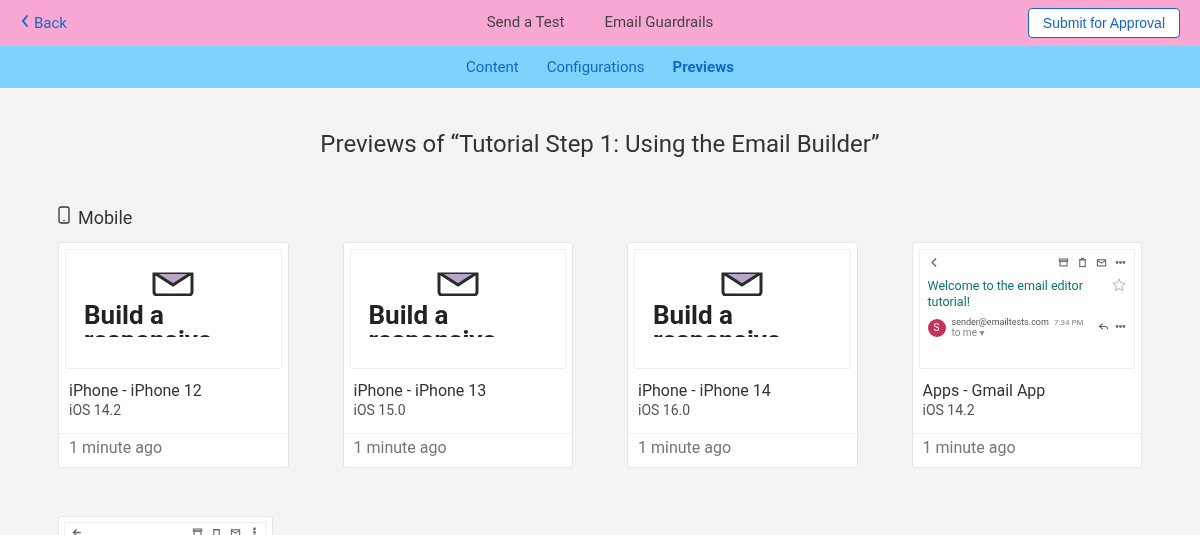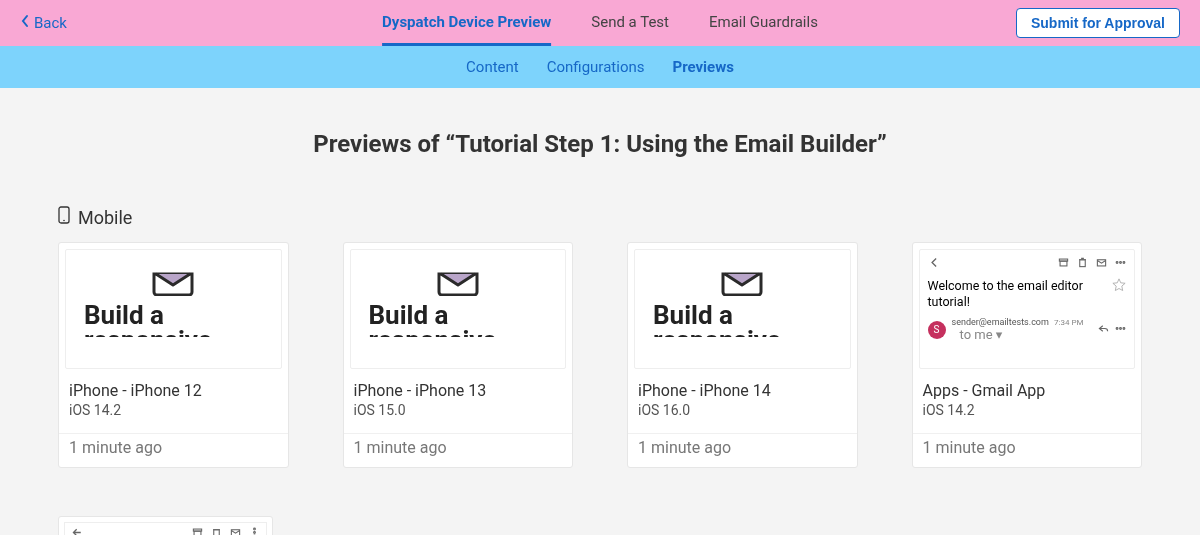--- a/index.html
+++ b/index.html
@@ -52,40 +52,39 @@
   }
   .submit-btn {
     margin-left: auto;
     border: 1px solid #1668c7;
     color: #1668c7;
     background: #fff;
     padding: 6px 14px;
     border-radius: 4px;
     font-size: 14px;
     cursor: pointer;
-    font-weight: bold;
   }
   .subtabs {
     background: #7dd3fc;
     height: 42px;
     display: flex;
     align-items: center;
     justify-content: center;
     gap: 28px;
   }
   .subtab {
     font-size: 15px;
     color: #1668c7;
     cursor: pointer;
   }
   .subtab.active { font-weight: 700; }
   .page-title {
     text-align: center;
     font-size: 24px;
-    font-weight: 700;
+    font-weight: 400;
     color: #333;
     margin: 42px 8px 48px;
   }
   .content { padding: 0 58px; }
   .section-header {
     font-size: 18px;
     font-weight: 400;
     color: #333;
     display: flex;
     align-items: flex-end;
@@ -161,27 +160,27 @@
     color:#444;
   }
   .gmail-top {
     display:flex;
     align-items:center;
     justify-content:space-between;
     margin-bottom:6px;
   }
   .gmail-top-left { font-size:14px; font-weight:400; color:#555;}
   .gmail-top-icons { display:flex; gap:8px; color:#666; font-size:11px;}
-  .gmail-subject { font-size:12.5px; color:#000000; line-height:1.3; margin-bottom:6px;}
+  .gmail-subject { font-size:12.5px; color:#0f766e; line-height:1.3; margin-bottom:6px;}
   .gmail-sender { display:flex; align-items:center; gap:6px; font-size:9px; color:#555;}
   .avatar { width:18px; height:18px; border-radius:50%; background:#c5305e; color:#fff; display:flex; align-items:center; justify-content:center; font-size:10px;}
   .gmail-sender-info { flex:1; line-height:1.2;}
   .gmail-sender-addr { font-size:9px; color:#555;}
   .gmail-sender-time { color:#888; font-size:8px; margin-left:3px;}
-  .gmail-to { color:#888; font-size:13px;margin-left:8px;}
+  .gmail-to { color:#888; font-size:10px;}
   .gmail-right-icons { display:flex; gap:6px; color:#777; font-size:11px;}
   
   .partial-row { margin-top:48px;}
   .partial-card {
     background:#fff;
     border:1px solid #e6e6e6;
     border-radius:3px;
     width:215px;
     height:28px;
     overflow:hidden;
@@ -199,23 +198,20 @@
   <div class="back-link">
     <span>
       <svg width="10" height="14" viewBox="0 0 10 14">
           <path d="M7 2 L3 7 L7 12" stroke="#1668c7" stroke-width="2" fill="none" stroke-linecap="round"></path>
         </svg>
     </span>
     <span>Back</span>
   </div>
 
   <div class="top-tabs">
-    <div class="top-tab active">
-        <span>Dyspatch Device Preview</span>
-      </div>
     <div class="top-tab">
         <span>Send a Test</span>
       </div>
     <div class="top-tab">
         <span>Email Guardrails</span>
       </div>
   </div>
 
   <button class="submit-btn">Submit for Approval</button>
 </div>

